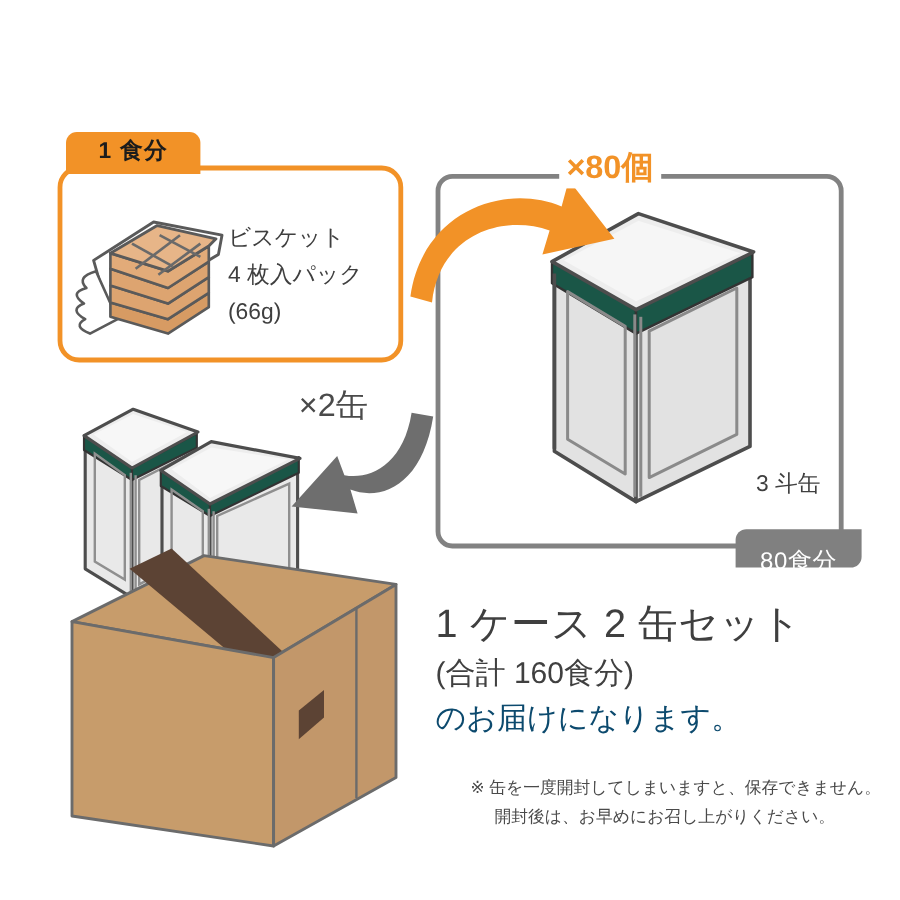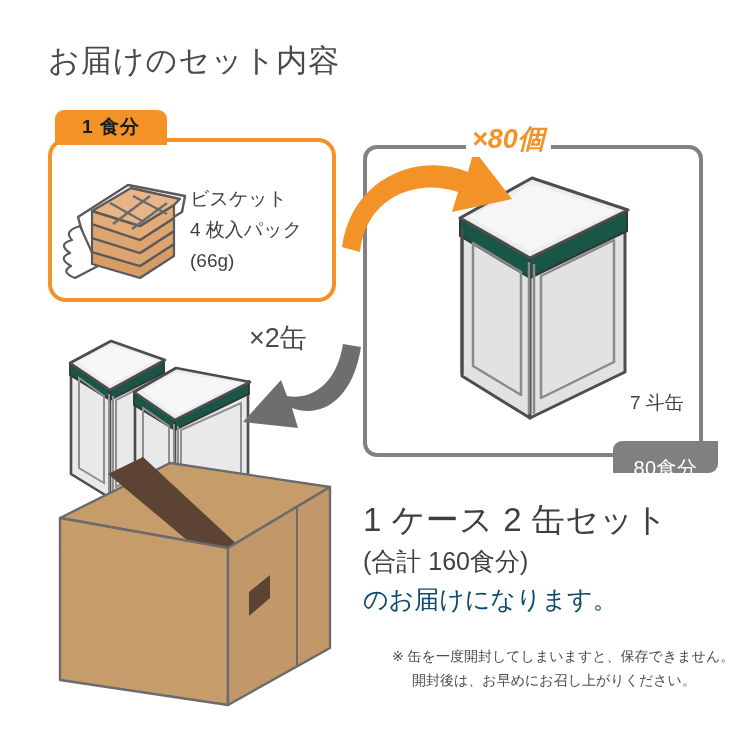--- a/index.html
+++ b/index.html
@@ -88,21 +88,20 @@
     left: 466px;
     top: 121px;
     font-size: 27px;
     font-weight: bold;
     color: #F29227;
     background: #ffffff;
     padding: 0 6px;
     z-index: 6;
     letter-spacing: 0px;
     white-space: nowrap;
-    font-style: italic;
   }
   #can-caption {
     position: absolute;
     left: 630px;
     top: 390px;
     font-size: 19px;
     color: #3f3f3f;
     z-index: 5;
     white-space: nowrap;
   }
@@ -182,21 +181,20 @@
     pointer-events: none;
   }
   #art-back { z-index: 1; }
   #art-front { z-index: 2; }
 </style>
 </head>
 <body>
 
 <div id="page">
 
-  <div id="title">お届けのセット内容</div>
 
   <svg class="art" id="art-back" viewBox="0 0 750 750">
 
     <g>
 
       <path d="M462 225 L462 376 L530 418 L530 258 Z" fill="#E2E2E2" stroke="#4d4d4d" stroke-width="3" stroke-linejoin="round"></path>
 
       <path d="M530 258 L530 418 L625 372 L625 212 Z" fill="#E2E2E2" stroke="#4d4d4d" stroke-width="3" stroke-linejoin="round"></path>
 
       <path d="M460 218 L460 236 L530 278 L530 258 Z" fill="#1A5647" stroke="#333333" stroke-width="2" stroke-linejoin="round"></path>
@@ -300,21 +298,21 @@
     </g>
   </svg>
 
   <div id="biscuit-text">
     <div>ビスケット</div>
     <div>4 枚入パック</div>
     <div>(66g)</div>
   </div>
 
   <div id="x80-label">×80個</div>
-  <div id="can-caption">7 斗缶</div>
+  <div id="can-caption">3 斗缶</div>
 
   <div id="gray-badge">
     <div id="gray-badge-label">80食分</div>
   </div>
 
   <div id="x2-label">×2缶</div>
 
   <div id="summary">
     <div id="summary-main">1 ケース 2 缶セット</div>
     <div id="summary-sub1">(合計 160食分)</div>

